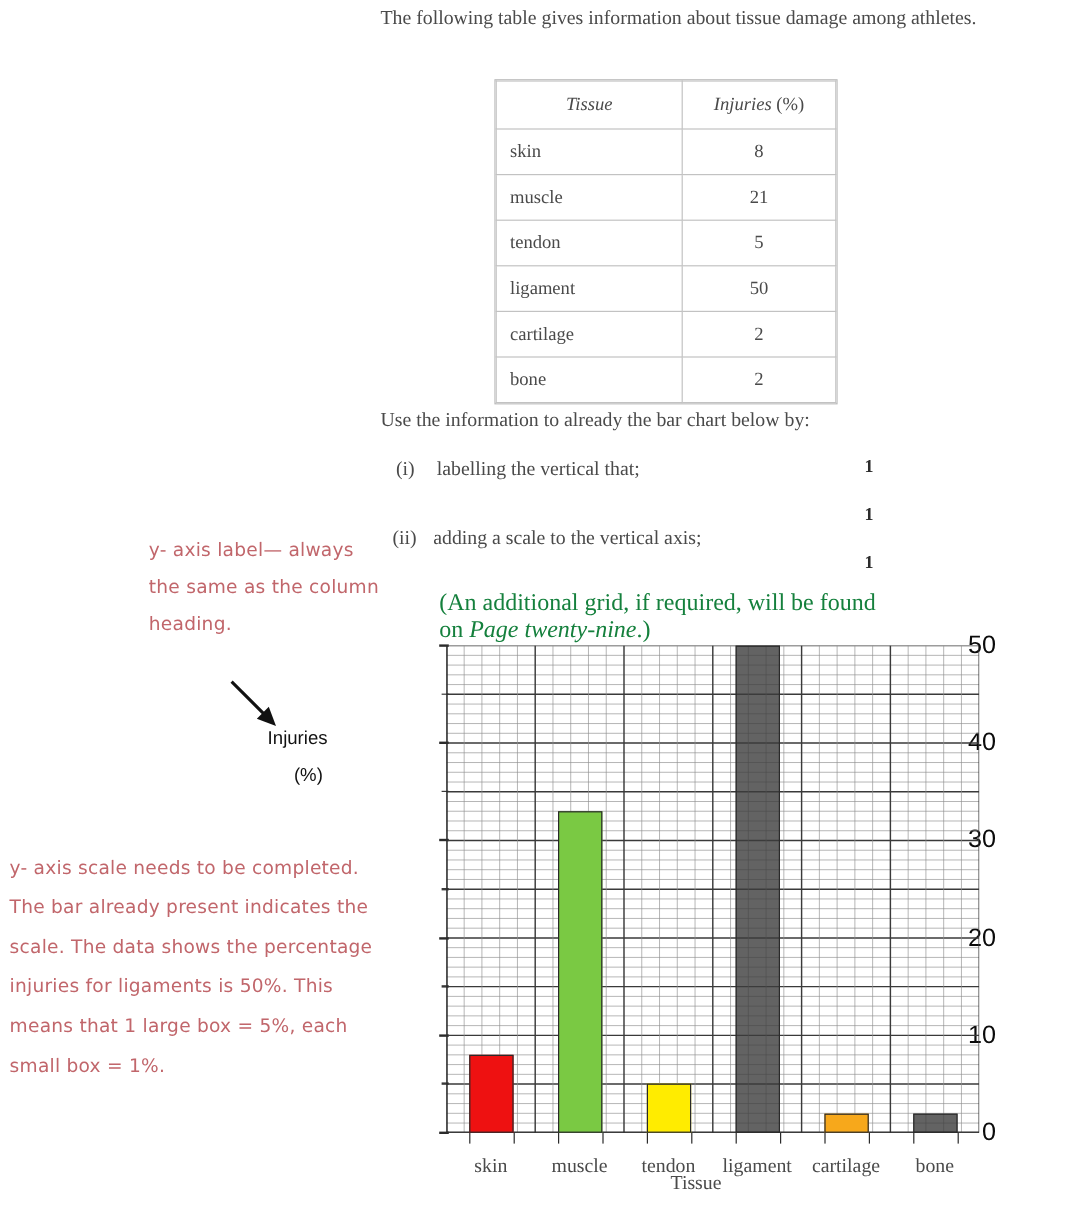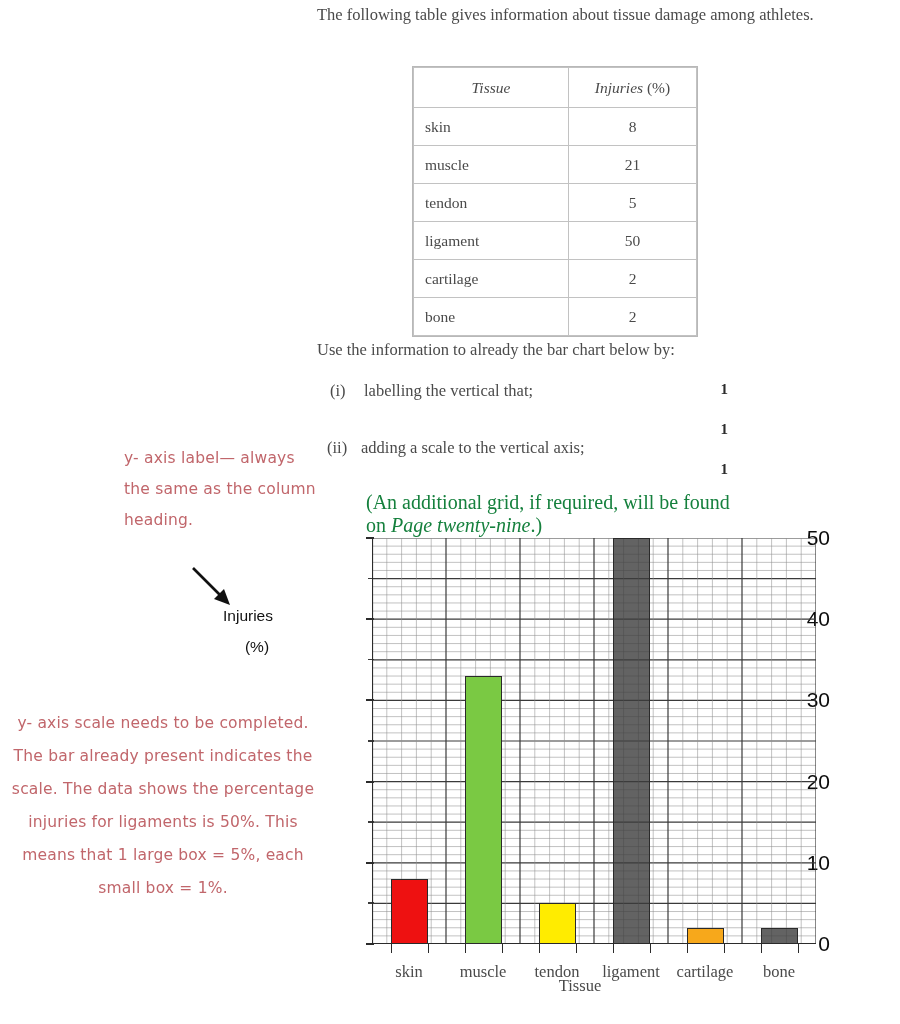--- a/index.html
+++ b/index.html
@@ -69,21 +69,21 @@
   
   .hand{
     position:absolute;
     font-family:"DejaVu Sans", sans-serif;
     color:#c1666b;
     font-size:15.5px;
     line-height:31px;
     letter-spacing:.2px;
   }
   .hand-top{left:124px;top:443px;width:200px;}
-  .hand-bottom{left:8px;top:707px;width:310px;line-height:33px;text-align:center;}
+  .hand-bottom{left:8px;top:707px;width:310px;line-height:33px;}
 
   .arrow{position:absolute;left:190px;top:565px;width:46px;height:46px;}
 
   .ylabel{
     position:absolute;left:212px;top:600px;
     font-family:"Liberation Sans", sans-serif;
     font-size:15.5px;color:#111;
     text-align:center;width:72px;line-height:31px;
   }
   .ylabel .pct{display:block;margin-left:18px;}

